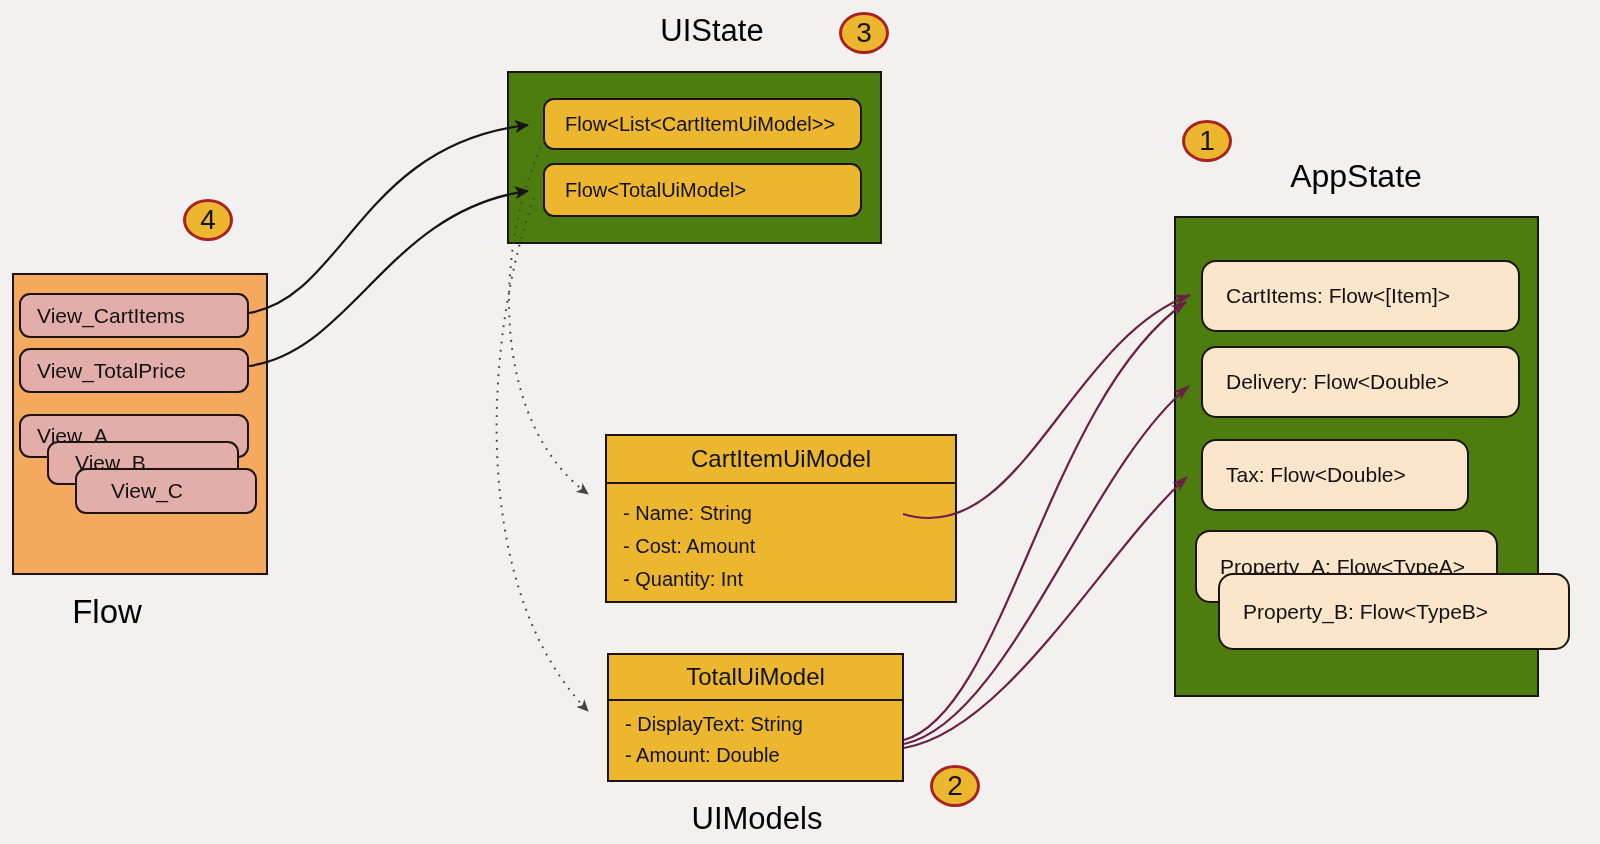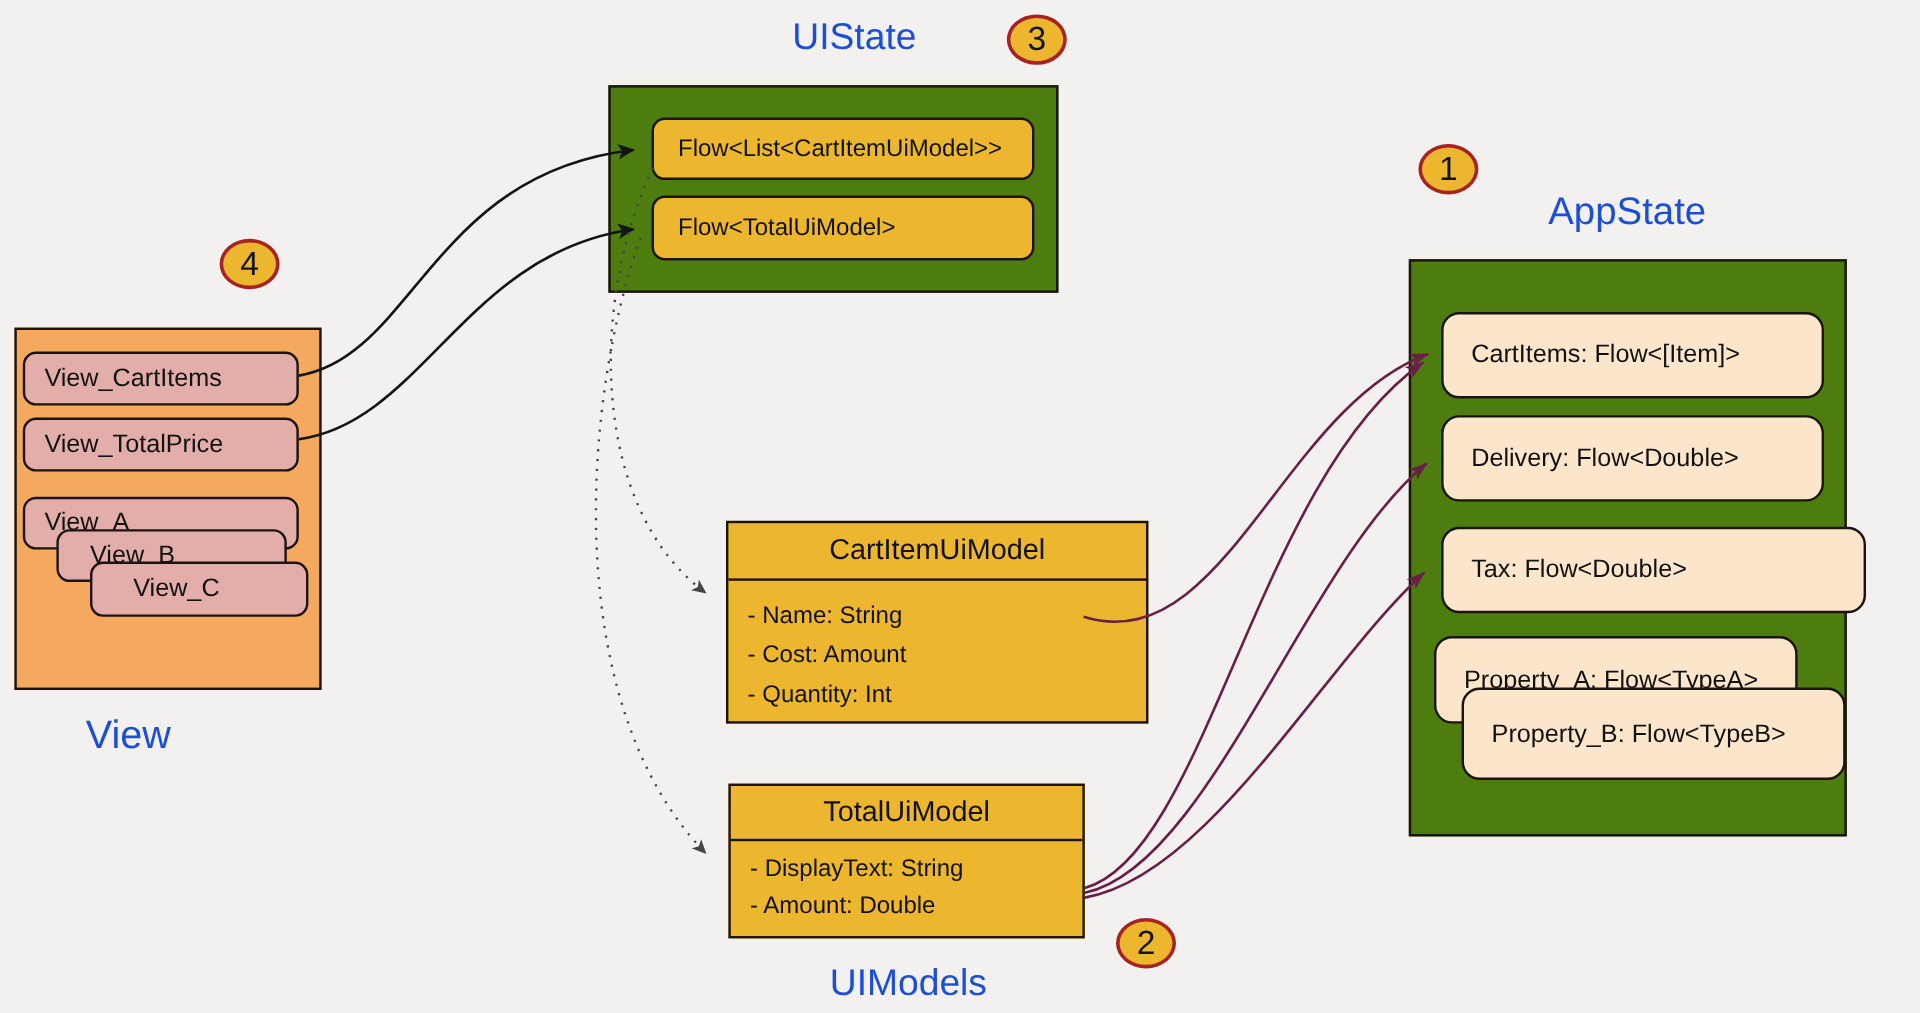--- a/index.html
+++ b/index.html
@@ -22,21 +22,21 @@
   .pill-cream{background:#fbe5cb;padding-left:23px;font-size:21px;border-radius:15px;}
   .pill-pink{background:#e3aea9;padding-left:16px;font-size:21px;}
   .uml{background:#ecb72e;border:2px solid #1c1410;}
   .uml-header{
     border-bottom:2px solid #1c1410;display:flex;align-items:center;justify-content:center;
     font-size:24px;box-sizing:border-box;
   }
   .uml-attrs{padding:13px 16px 0 16px;font-size:20px;line-height:33px;}
   .uml-attrs.tight{padding-top:8px;line-height:31px;}
   .diagram-title{
-    color:#1d4ed8;text-align:center;white-space:nowrap;
+    color:#000000;text-align:center;white-space:nowrap;
   }
   .badge{
     background:#ecb72e;border:3px solid #a82222;border-radius:50%;
     display:flex;align-items:center;justify-content:center;
     font-size:28px;color:#141414;
   }
   svg.wires{position:absolute;left:0;top:0;z-index:10;pointer-events:none;}
 </style>
 </head>
 <body>
@@ -64,27 +64,27 @@
 
   <div class="abs diagram-title" style="left:1256px;top:158px;width:200px;font-size:32px;">AppState</div>
 
   <div class="abs container container-red" style="left:1174px;top:216px;width:365px;height:481px;text-decoration:underline;">
     <div class="abs pill pill-cream" style="left:25px;top:42px;width:319px;height:72px;">
       <span>CartItems: Flow&lt;[Item]&gt;</span>
     </div>
     <div class="abs pill pill-cream" style="left:25px;top:128px;width:319px;height:72px;">
       <span>Delivery: Flow&lt;Double&gt;</span>
     </div>
-    <div class="abs pill pill-cream" style="left:25px;top:221px;width:354px;height:72px;">
+    <div class="abs pill pill-cream" style="left:25px;top:221px;width:268px;height:72px;">
       <span>Tax: Flow&lt;Double&gt;</span>
     </div>
     <div class="abs pill pill-cream" style="left:19px;top:312px;width:303px;height:73px;z-index:1;">
       <span>Property_A: Flow&lt;TypeA&gt;</span>
     </div>
-    <div class="abs pill pill-cream" style="left:42px;top:355px;width:320px;height:77px;z-index:2;">
+    <div class="abs pill pill-cream" style="left:42px;top:355px;width:352px;height:77px;z-index:2;">
       <span>Property_B: Flow&lt;TypeB&gt;</span>
     </div>
   </div>
 
   <div class="abs badge" style="left:183px;top:199px;width:50px;height:42px;">
     <span>4</span>
   </div>
 
   <div class="abs container container-orange" style="left:12px;top:273px;width:256px;height:302px;">
     <div class="abs pill pill-pink" style="left:5px;top:18px;width:230px;height:45px;">
@@ -97,21 +97,21 @@
       <span>View_TotalPrice</span>
     </div>
     <div class="abs pill pill-pink" style="left:33px;top:166px;width:192px;height:44px;z-index:2;padding-left:26px;text-align:center;">
       <span>View_B</span>
     </div>
     <div class="abs pill pill-pink" style="left:61px;top:193px;width:182px;height:46px;z-index:3;padding-left:34px;">
       <span>View_C</span>
     </div>
   </div>
 
-  <div class="abs diagram-title" style="left:27px;top:593px;width:160px;font-size:33px;">View</div>
+  <div class="abs diagram-title" style="left:27px;top:593px;width:160px;font-size:33px;">Flow</div>
 
   <div class="abs uml" style="left:605px;top:434px;width:352px;height:169px;">
     <div class="uml-header" style="height:48px;">CartItemUiModel</div>
     <div class="uml-attrs">
       <div>- Name: String</div>
       <div>- Cost: Amount</div>
       <div>- Quantity: Int</div>
     </div>
   </div>
 

